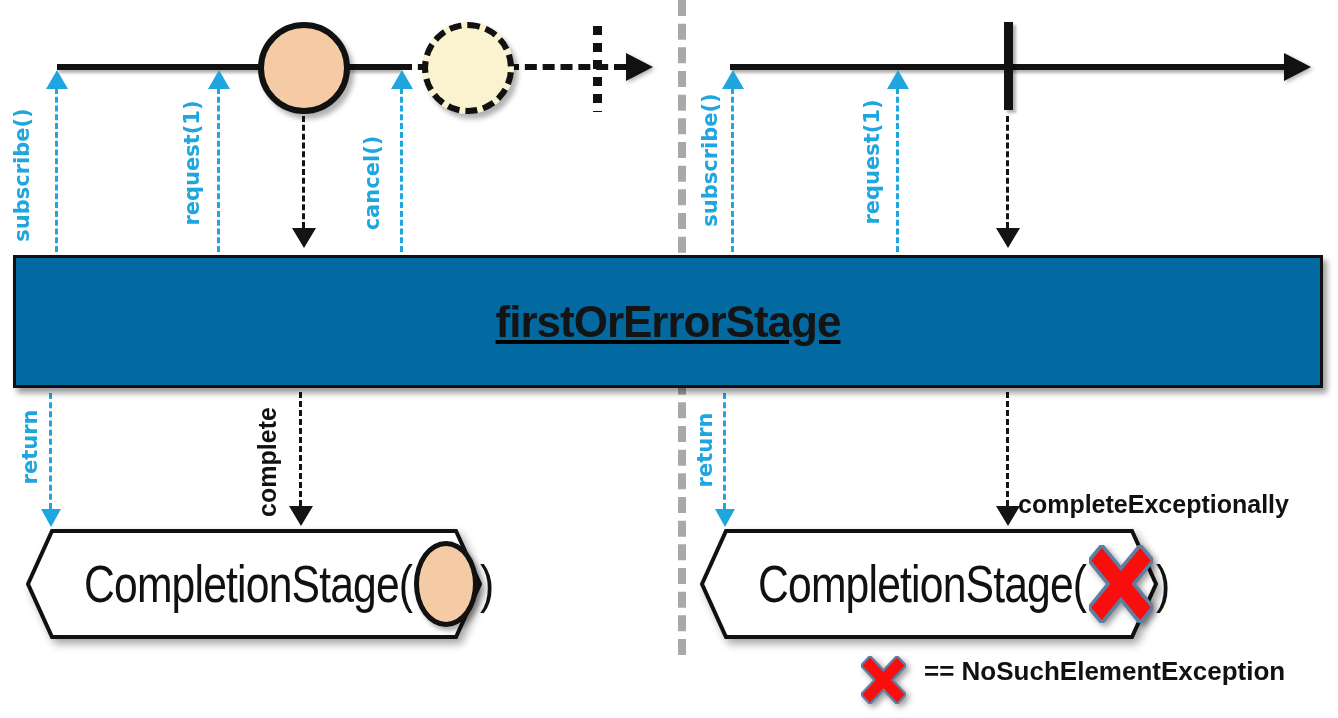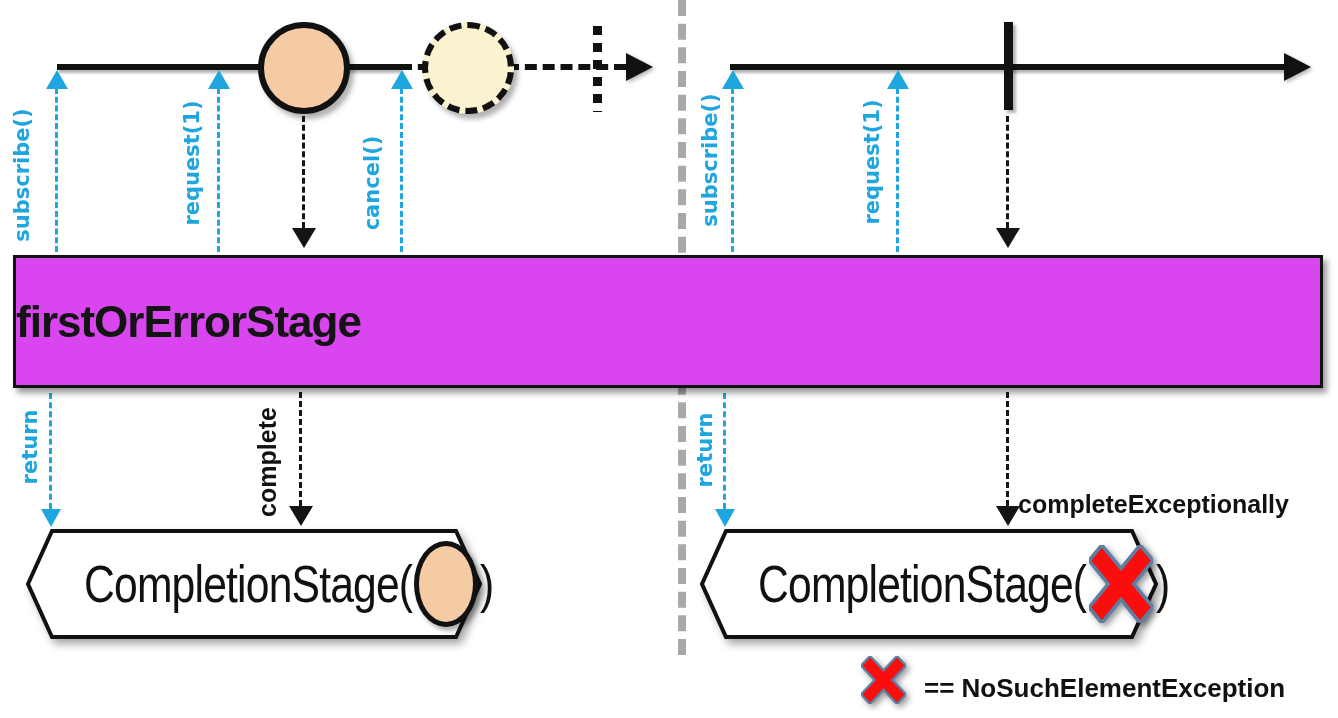--- a/index.html
+++ b/index.html
@@ -33,40 +33,40 @@
 
   
   .vlabel{position:absolute;height:30px;display:flex;align-items:center;justify-content:center;
           transform:rotate(-90deg);white-space:nowrap;
           font:bold 21px "DejaVu Sans",sans-serif;color:var(--blue,#1FA6DF);}
   .vlabel.black{color:#111;font:bold 25px "Liberation Sans",sans-serif;}
   .hlabel{position:absolute;white-space:nowrap;color:#111;
           font:bold 25px "Liberation Sans",sans-serif;}
 
   
-  .opbox{position:absolute;left:13px;top:255px;width:1304px;height:127px;background:#d946ef;
+  .opbox{position:absolute;left:13px;top:255px;width:1304px;height:127px;background:#0369a1;
          border:3px solid #111;box-shadow:4px 5px 6px rgba(0,0,0,.4);
-         display:flex;align-items:center;z-index:3;}
+         display:flex;align-items:center;justify-content:center;z-index:3;text-decoration:underline;}
   .opbox span{font:bold 44px "Liberation Sans",sans-serif;letter-spacing:-1px;color:#141414;}
 
   
   .hex{position:absolute;width:456px;height:110px;}
   .hex svg.shape{position:absolute;left:0;top:0;filter:drop-shadow(4px 5px 4px rgba(0,0,0,.35));}
   .hexrow{position:absolute;left:0;top:0;width:100%;height:100%;display:flex;
           align-items:center;justify-content:center;}
   .hextext{display:inline-block;white-space:nowrap;color:#111;
            font:400 52px "Liberation Sans",sans-serif;letter-spacing:-1px;}
   .hextext.pre{transform:scaleX(.82);transform-origin:right center;}
   .hextext.suf{transform:scaleX(.82);transform-origin:left center;}
   .hexmarble{flex:none;width:54px;height:76px;border:5px solid #111;border-radius:50%;
              background:var(--marble_fill,#F5CBA6);box-shadow:3px 4px 4px rgba(0,0,0,.3);margin:0 2px;}
   .xicon{flex:none;filter:drop-shadow(3px 3px 3px rgba(0,0,0,.4));margin:0 3px;}
 
   
-  .legend{position:absolute;display:flex;align-items:flex-end;gap:15px;}
+  .legend{position:absolute;display:flex;align-items:flex-start;gap:15px;}
   .legend .txt{font:bold 26px "Liberation Sans",sans-serif;color:#111;white-space:nowrap;}
 </style>
 </head>
 <body>
 
 <div id="canvas">
 
   <svg width="0" height="0" style="position:absolute">
     <defs>
       <polygon id="xshape" points="20,0 50,30 80,0 100,20 70,50 100,80 80,100 50,70 20,100 0,80 30,50 0,20" style="fill:var(--error_red,#F90D0D);stroke:var(--error_stroke,#5C7FA3);stroke-width:5"></polygon>

